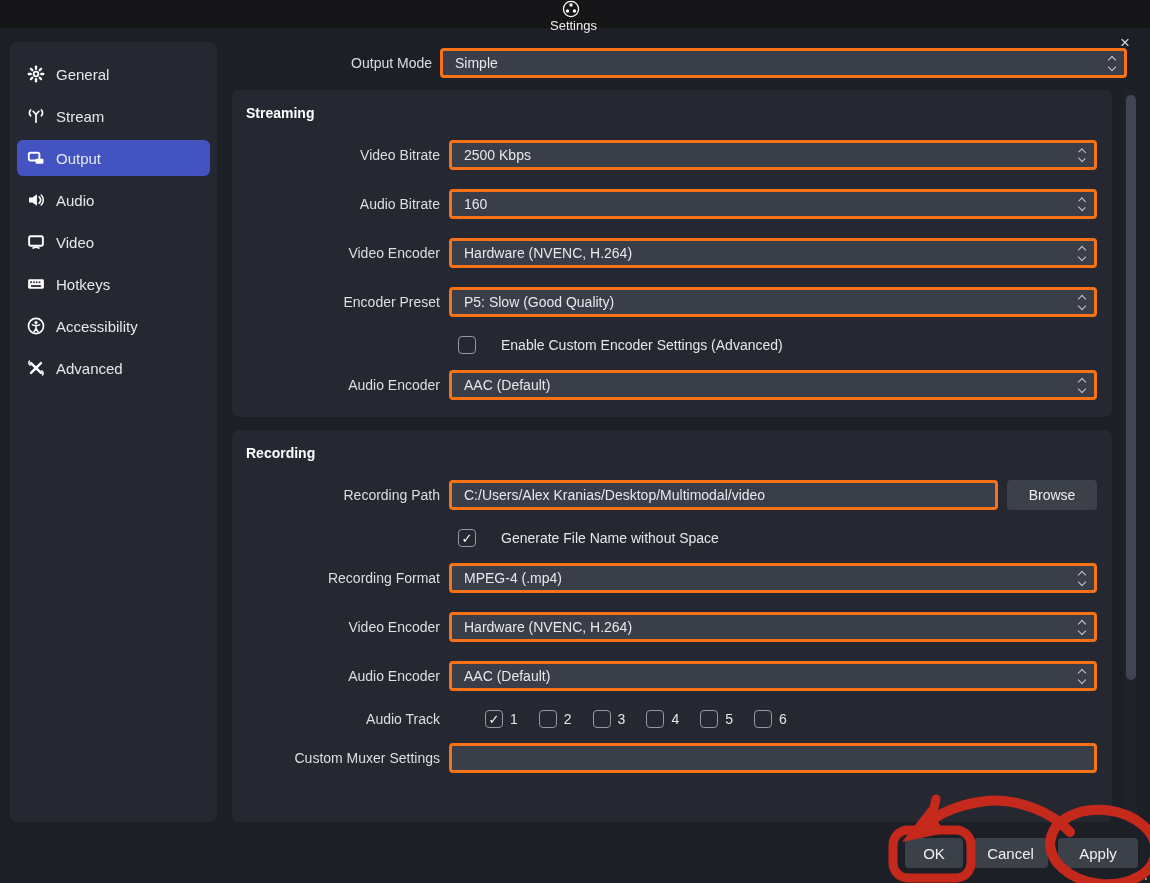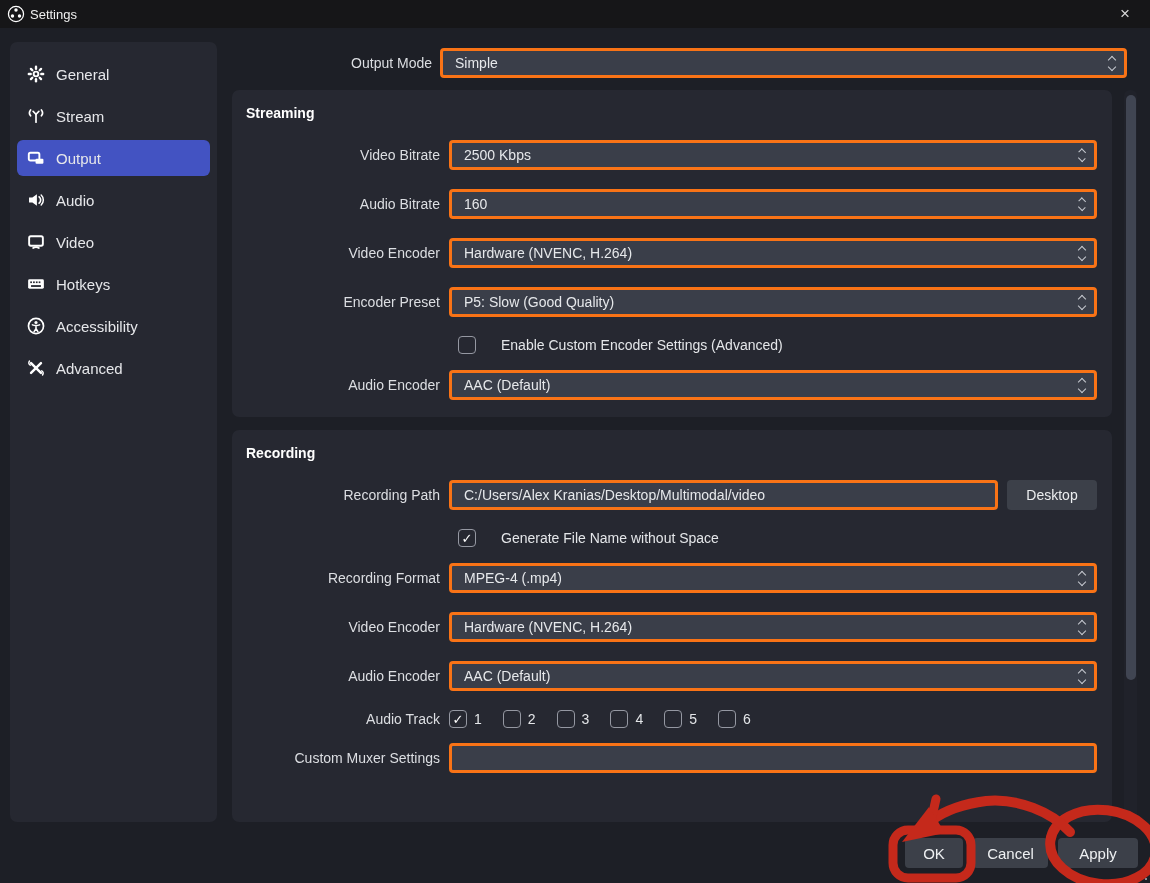--- a/index.html
+++ b/index.html
@@ -6,21 +6,21 @@
   html,body { width:1150px; height:883px; }
   body {
     font-family:"Liberation Sans","DejaVu Sans",sans-serif;
     background:var(--window_bg,#1d1f26);
     color:#e9eaec; overflow:hidden; position:relative;
   }
   
   .titlebar {
     position:absolute; left:0; top:0; width:1150px; height:28px;
     background:var(--titlebar_bg,#161618);
-    display:flex; align-items:center; padding:0 10px 0 7px;
+    display:flex; align-items:center; padding:0 10px 0 7px;flex-direction:column;
   }
   .titlebar .logo { width:18px; height:18px; margin-right:5px; display:flex; }
   .titlebar .title { font-size:13px; color:#efefef; }
   .titlebar .close {
     margin-left:auto; width:30px; height:24px; display:flex; align-items:center;
     justify-content:center; font-size:17px; color:#d6d6d6; cursor:default;
   }
   
   .sidebar {
     position:absolute; left:10px; top:42px; width:207px; height:780px;
@@ -308,21 +308,21 @@
   </div>
 </section>
 
 <section class="panel recording">
   <h2>Recording</h2>
 
   <div class="prow path-row">
     <div class="row-label">Recording Path</div>
     <div class="ctrl-wrap">
       <input class="control" type="text" value="C:/Users/Alex Kranias/Desktop/Multimodal/video" style="">
-      <button class="browse-btn">Desktop</button>
+      <button class="browse-btn">Browse</button>
     </div>
   </div>
 
   <div class="cb-row">
     <span class="checkbox checked">
         <span class="mark">✓</span>
       </span>
     <span>Generate File Name without Space</span>
   </div>
 
@@ -359,21 +359,21 @@
         <div class="control">
       <span>AAC (Default)</span>
       <span class="chevs">
             <i class="chev up"></i>
             <i class="chev down"></i>
           </span>
     </div>
       </div>
   </div>
 
-  <div class="prow" style="margin-bottom:15px;">
+  <div class="prow" style="margin-bottom:15px;gap:36px;">
     <div class="row-label">Audio Track</div>
     <div class="ctrl-wrap tracks">
       <span class="checkbox checked">
           <span class="mark">✓</span>
         </span>
       <span class="num">1</span>
       <span class="checkbox"></span>
       <span class="num">2</span>
       <span class="checkbox"></span>
       <span class="num">3</span>

